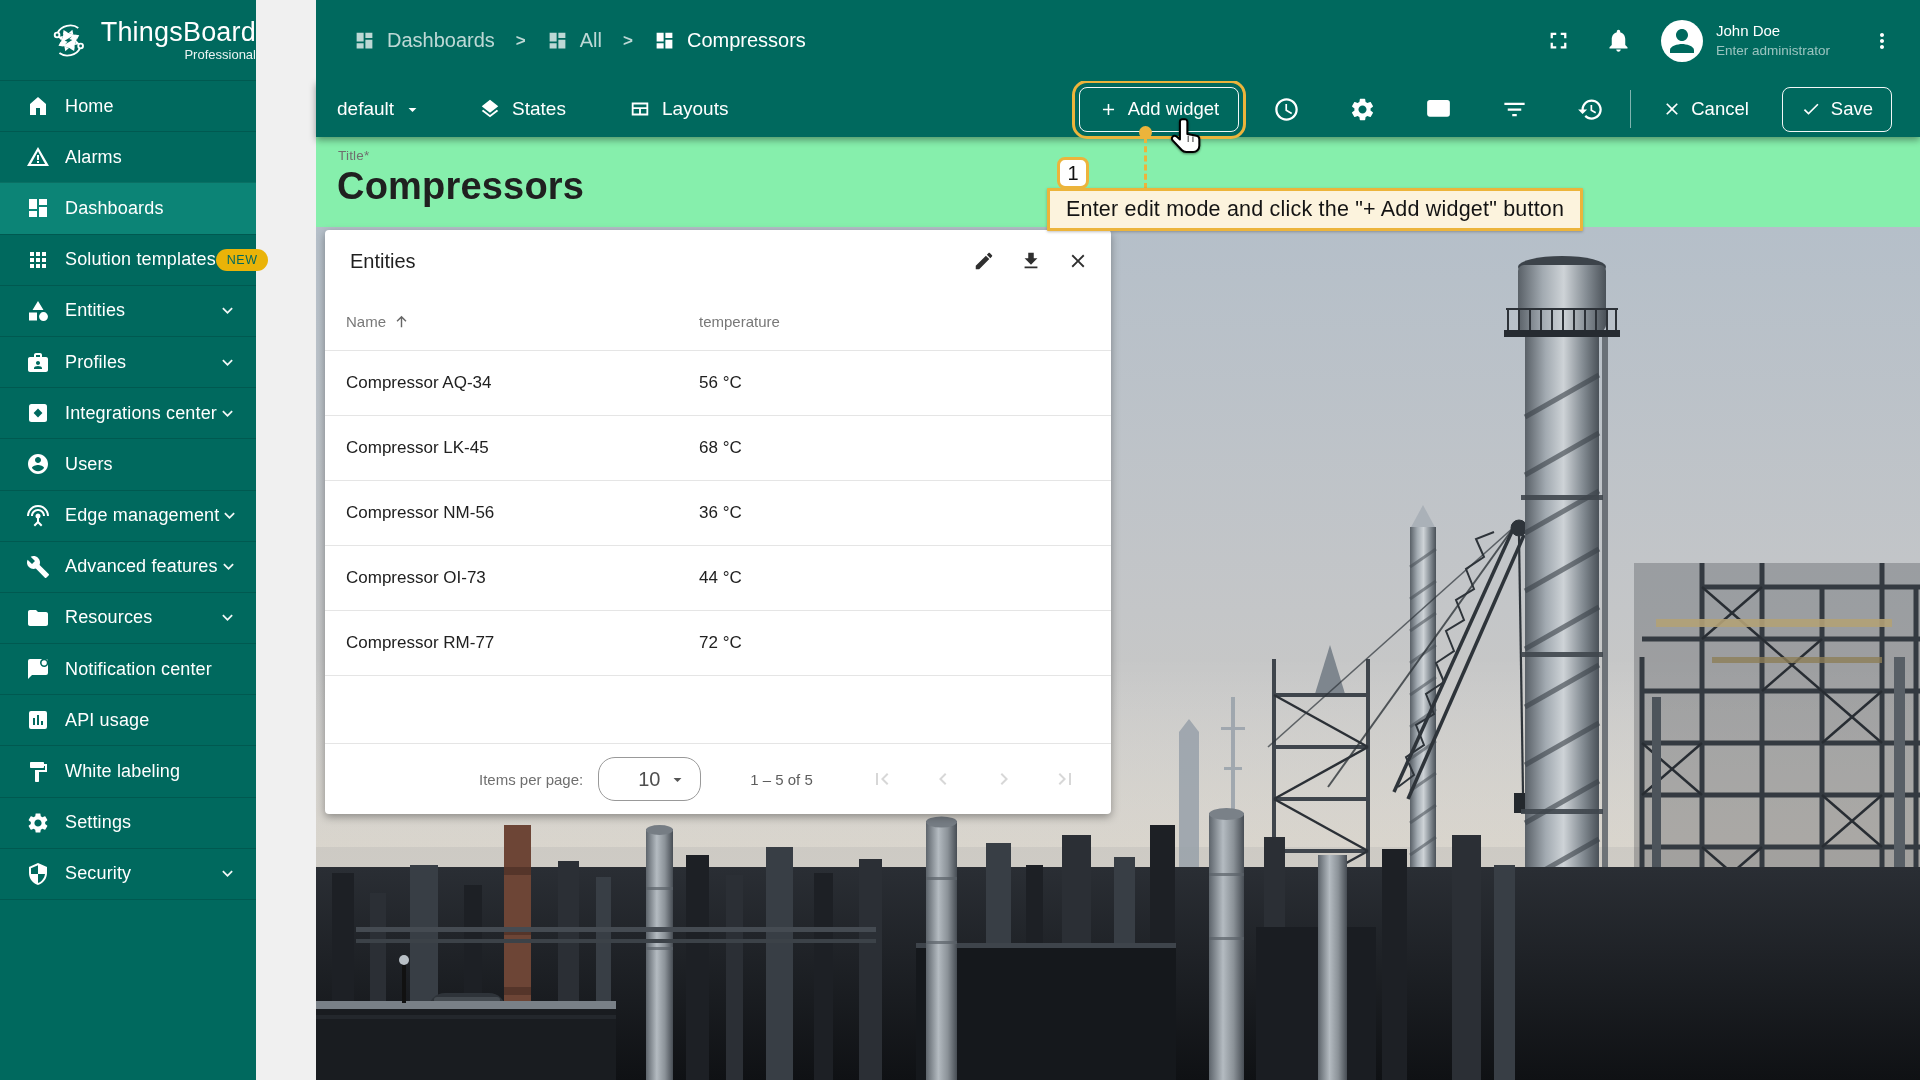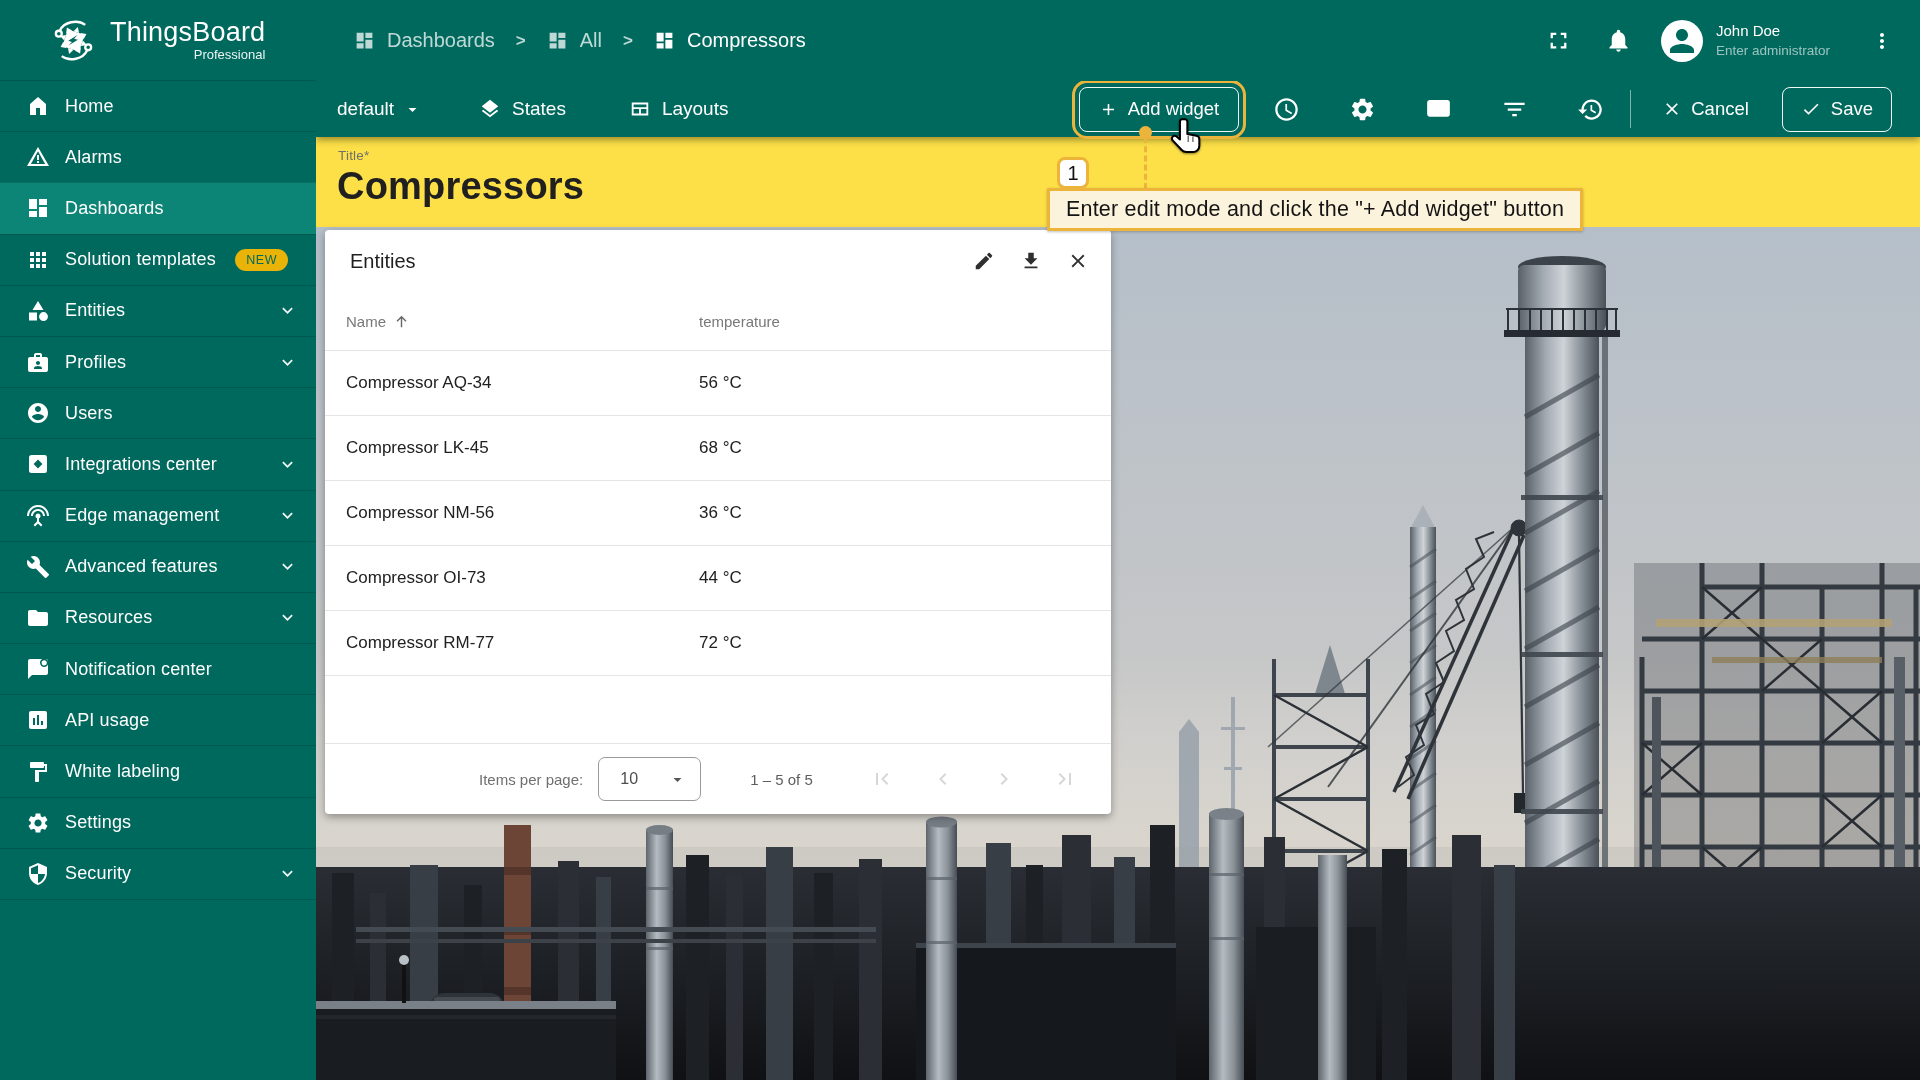--- a/index.html
+++ b/index.html
@@ -4,21 +4,21 @@
 <style>
   *{margin:0;padding:0;box-sizing:border-box}
   :root{--primary:#00695e;--selected:#0c8476;--highlight:#ecb43b;--callout-bg:#fcf3dd}
   body{width:1920px;height:1080px;overflow:hidden;background:#0c0d0f;
        font-family:"Liberation Sans","DejaVu Sans",sans-serif;-webkit-font-smoothing:antialiased}
   .app{position:relative;width:1920px;height:1080px;overflow:hidden;background:#f0f0f0}
   .icon{display:inline-flex;align-items:center;justify-content:center}
   .icon svg{width:100%;height:100%;fill:currentColor}
 
   
-  .sidebar{position:absolute;left:0;top:0;width:316px;height:1080px;background:var(--primary);color:#fff;z-index:6}
+  .sidebar{position:absolute;left:0;top:0;width:256px;height:1080px;background:var(--primary);color:#fff;z-index:6}
   .logo{height:80px;display:flex;align-items:center;padding-left:50px;cursor:pointer}
   .logo-icon{width:47px;height:47px}
   .logo-texts{margin-left:13px;display:flex;flex-direction:column;align-items:flex-end}
   .logo-name{font-size:27px;line-height:1.05;letter-spacing:.2px}
   .logo-sub{font-size:13px;opacity:.92;margin-top:1px}
   .nav{border-bottom:1px solid rgba(0,0,0,.15)}
   .nav-item{height:51.2px;display:flex;align-items:center;padding:0 18px 0 26px;
             border-top:1px solid rgba(0,0,0,.15);cursor:pointer}
   .nav-item.selected{background:var(--selected)}
   .nav-ic{width:24px;height:24px;flex:none}
@@ -63,21 +63,21 @@
   .tb-tool{width:27px;height:27px;margin-left:49px;cursor:pointer}
   .tb-tool.first{margin-left:34px}
   .v-div{width:1px;height:38px;background:rgba(255,255,255,.5);margin-left:26px}
   .btn-cancel{margin-left:31px;display:flex;align-items:center;font-size:18.5px;cursor:pointer}
   .btn-cancel .icon{width:20px;height:20px;margin-right:9px}
   .btn-save{margin-left:33px;height:45px;display:flex;align-items:center;border:1.5px solid rgba(255,255,255,.95);
             border-radius:8px;padding:0 18px;font-size:18.5px;cursor:pointer}
   .btn-save .icon{width:20px;height:20px;margin-right:10px}
 
   
-  .titlebar{position:absolute;left:316px;top:137px;width:1604px;height:90px;background:#fde047;z-index:1}
+  .titlebar{position:absolute;left:316px;top:137px;width:1604px;height:90px;background:#86efac;z-index:1}
   .title-label{position:absolute;left:22px;top:11px;font-size:13.5px;color:#6f6f6f;letter-spacing:.2px}
   .title-value{position:absolute;left:21px;top:28px;font-size:38px;font-weight:700;color:#202020;letter-spacing:.2px}
 
   
   .scene{position:absolute;left:316px;top:227px;width:1604px;height:853px;z-index:0}
   .scene svg{display:block;width:100%;height:100%}
 
   
   .widget{position:absolute;left:325px;top:230px;width:786px;height:584px;background:#fff;border-radius:4px;
           box-shadow:0 3px 9px rgba(0,0,0,.35);z-index:2}
@@ -89,22 +89,22 @@
   .col-name{width:353px;display:flex;align-items:center;cursor:pointer}
   .col-name .sort{width:17px;height:17px;margin-left:7px;color:#666}
   .col-temp{cursor:pointer}
   .w-rows{border-bottom:1px solid #e5e5e5}
   .row{height:65px;display:flex;align-items:center;padding-left:21px;font-size:17px;color:#212121;
        border-top:1px solid #e5e5e5;cursor:pointer}
   .cell-name{width:353px}
   .w-footer{position:absolute;left:0;bottom:0;width:100%;height:71px;border-top:1px solid #e5e5e5;
             display:flex;align-items:center;color:#6f6f6f;font-size:15px}
   .ipp-label{margin-left:154px}
-  .ipp-select{margin-left:15px;width:103px;height:44px;border:1px solid #999;border-radius:7px;display:flex;
-              align-items:center;padding:0 13px 0 21px;color:#4e4e4e;font-size:16px;cursor:pointer}
+  .ipp-select{margin-left:15px;width:103px;height:44px;border:1px solid #999;border-radius:17px;display:flex;
+              align-items:center;padding:0 13px 0 39px;color:#4e4e4e;font-size:20px;cursor:pointer}
   .ipp-select .caret{width:19px;height:19px;margin-left:auto;color:#555}
   .range{margin-left:49px;color:#5e5e5e}
   .pager{margin-left:57px;display:flex;align-items:center}
   .pg{width:24px;height:24px;margin-right:37px;color:#d7d7d7}
   .pg:last-child{margin-right:0}
 
   
   .conn-dot{position:absolute;left:1139px;top:126px;width:13px;height:13px;border-radius:50%;
             background:var(--highlight);z-index:7}
   .conn-line{position:absolute;left:1144px;top:137px;height:52px;width:0;
@@ -465,41 +465,41 @@
             <svg viewBox="0 0 24 24">
               <path d="M7.41 8.59 12 13.17l4.59-4.58L18 10l-6 6-6-6z"></path>
             </svg>
           </span>
         </div>
 
 
         <div class="nav-item">
           <span class="nav-ic icon">
             <svg viewBox="0 0 24 24">
-              <path d="M12 2C6.48 2 2 6.48 2 12s4.48 10 10 10 10-4.48 10-10S17.52 2 12 2zm0 3c1.66 0 3 1.34 3 3s-1.34 3-3 3-3-1.34-3-3 1.34-3 3-3zm0 14.2c-2.5 0-4.71-1.28-6-3.22.03-1.99 4-3.08 6-3.08 1.99 0 5.97 1.09 6 3.08-1.29 1.94-3.5 3.22-6 3.22z"></path>
-            </svg>
-          </span>
-          <span class="nav-label">Users</span>
-
-        </div>
-
-        <div class="nav-item">
-          <span class="nav-ic icon">
-            <svg viewBox="0 0 24 24">
               <rect x="3" y="3" width="18" height="18" rx="2.5" fill="currentColor"></rect>
               <path d="M12 7.6 7.6 12l4.4 4.4L16.4 12z" fill="#00695e"></path>
             </svg>
           </span>
           <span class="nav-label">Integrations center</span>
 
           <span class="nav-chev icon">
             <svg viewBox="0 0 24 24">
               <path d="M7.41 8.59 12 13.17l4.59-4.58L18 10l-6 6-6-6z"></path>
             </svg>
           </span>
+        </div>
+
+        <div class="nav-item">
+          <span class="nav-ic icon">
+            <svg viewBox="0 0 24 24">
+              <path d="M12 2C6.48 2 2 6.48 2 12s4.48 10 10 10 10-4.48 10-10S17.52 2 12 2zm0 3c1.66 0 3 1.34 3 3s-1.34 3-3 3-3-1.34-3-3 1.34-3 3-3zm0 14.2c-2.5 0-4.71-1.28-6-3.22.03-1.99 4-3.08 6-3.08 1.99 0 5.97 1.09 6 3.08-1.29 1.94-3.5 3.22-6 3.22z"></path>
+            </svg>
+          </span>
+          <span class="nav-label">Users</span>
+
         </div>
 
 
         <div class="nav-item">
           <span class="nav-ic icon">
             <svg viewBox="0 0 24 24">
               <path d="M12 5c-3.87 0-7 3.13-7 7h2c0-2.76 2.24-5 5-5s5 2.24 5 5h2c0-3.87-3.13-7-7-7zm1 9.29c.88-.39 1.5-1.26 1.5-2.29 0-1.38-1.12-2.5-2.5-2.5S9.5 10.62 9.5 12c0 1.02.62 1.9 1.5 2.29v3.3L7.59 21 9 22.41l3-3 3 3L16.41 21 13 17.59v-3.3zM12 1C5.93 1 1 5.93 1 12h2c0-4.97 4.03-9 9-9s9 4.03 9 9h2c0-6.07-4.93-11-11-11z"></path>
             </svg>
           </span>
           <span class="nav-label">Edge management</span>

